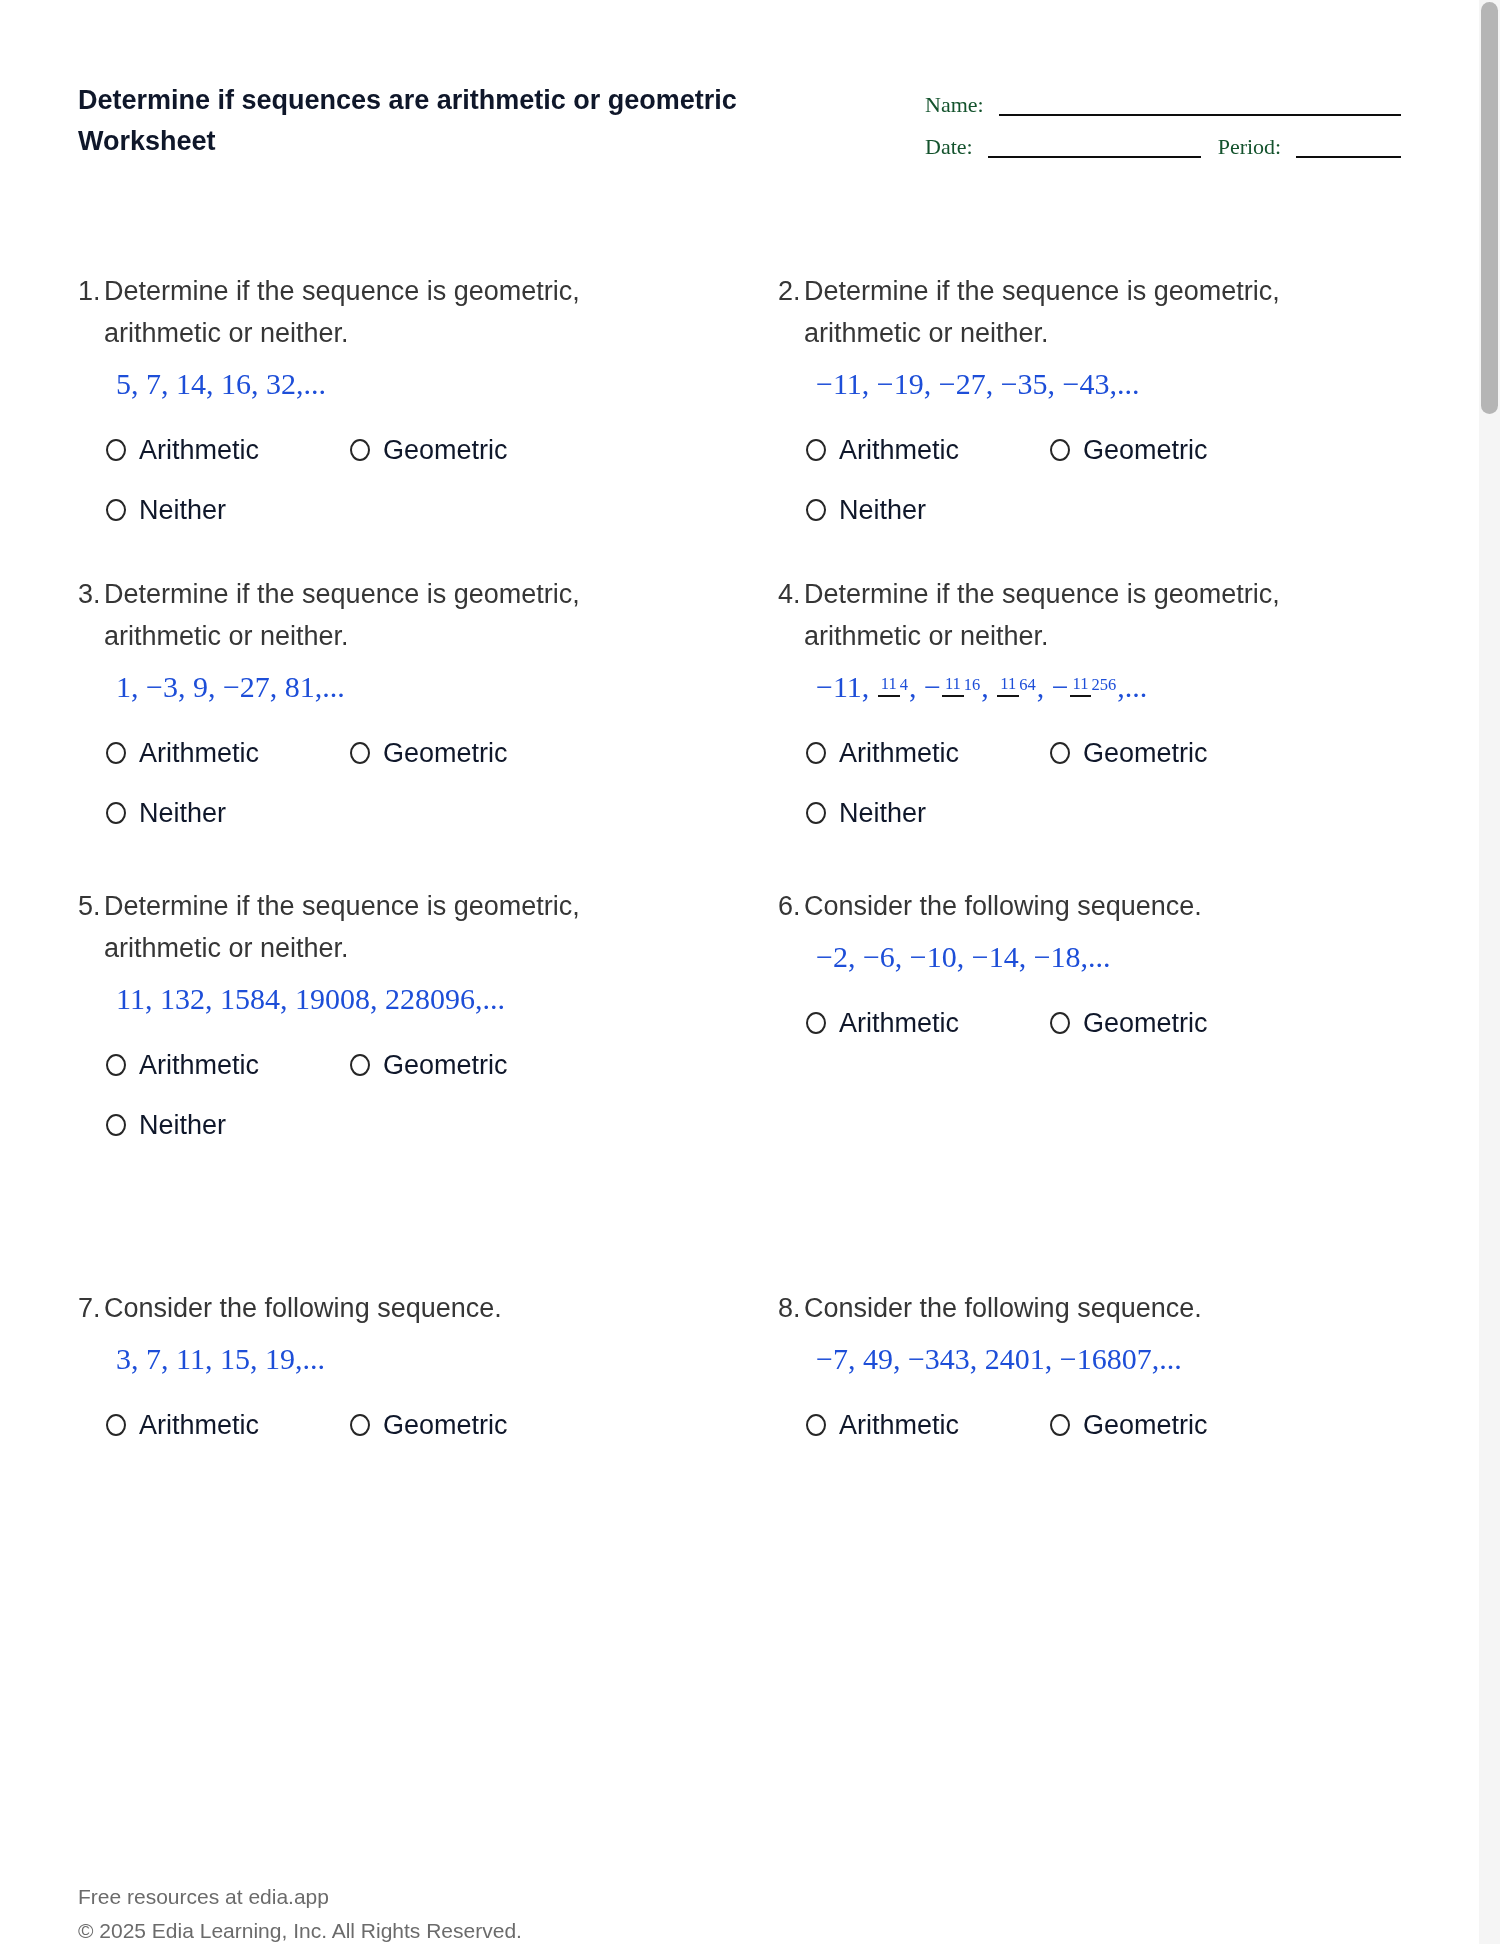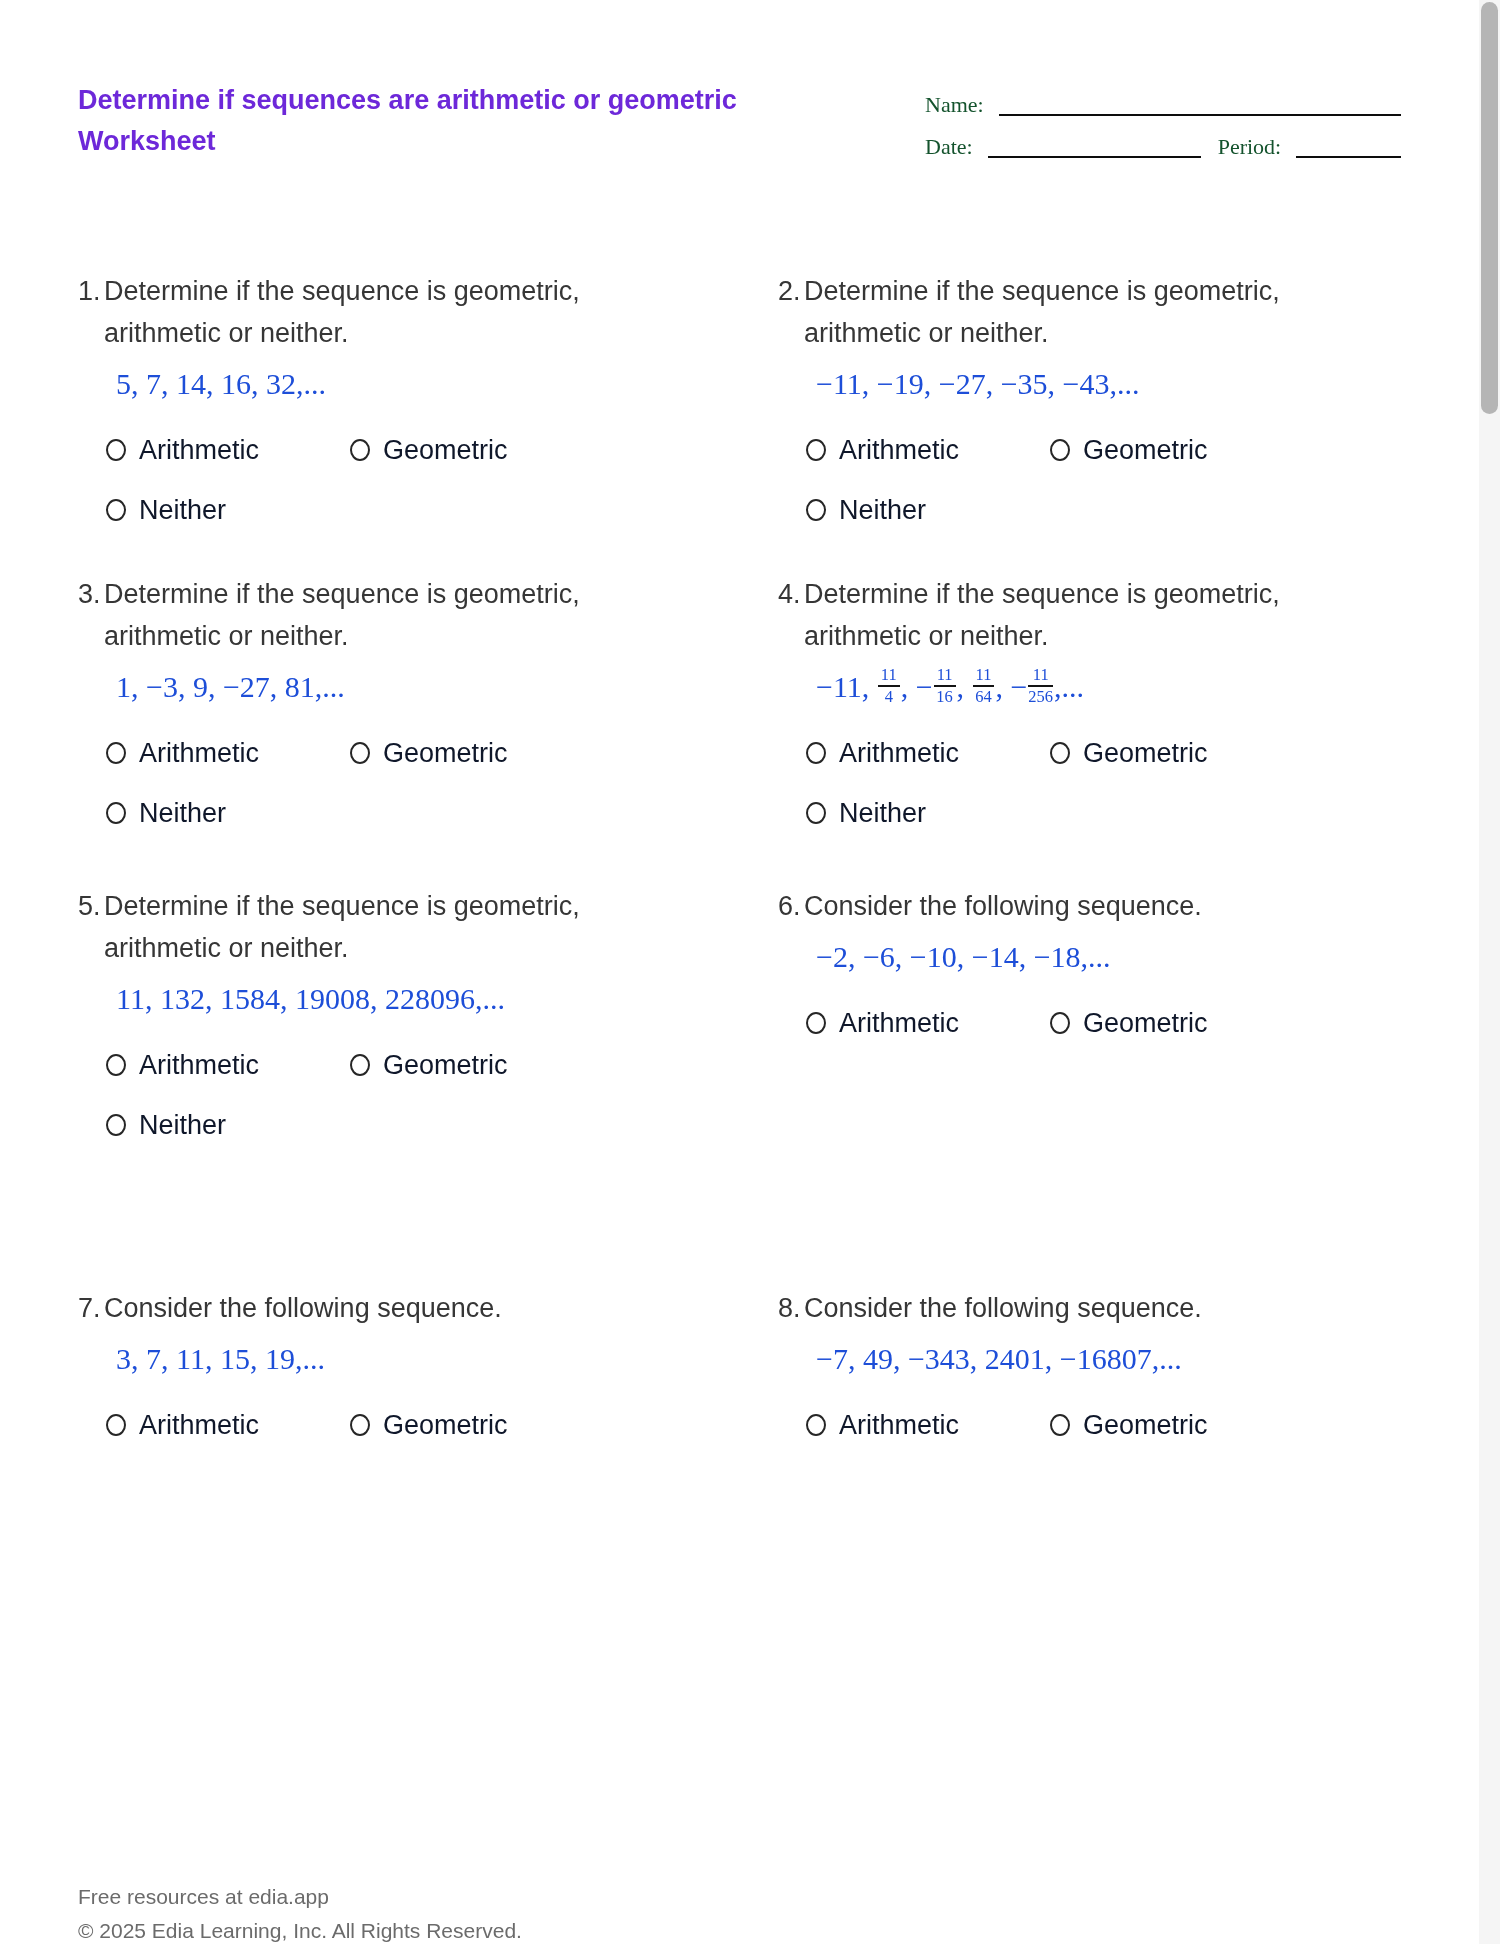--- a/index.html
+++ b/index.html
@@ -5,21 +5,21 @@
   html,body { margin:0; padding:0; background:#ffffff; }
   .page {
     position:relative; width:1500px; height:1944px;
     background:#ffffff; overflow:hidden;
     font-family:"Liberation Sans", sans-serif; color:#363636;
   }
 
   
   .header-title {
     position:absolute; left:78px; top:80px;
-    font-size:27px; font-weight:bold; line-height:41px; color:#6d28d9;
+    font-size:27px; font-weight:bold; line-height:41px; color:#0f172a;
   }
   .fields {
     position:absolute; left:925px; top:88px; width:476px;
     font-size:22px; color:#14532d;font-family:Liberation Serif, serif;
   }
   .field-row { display:flex; align-items:flex-end; height:31px; margin-bottom:11px; }
   .field-label { line-height:28px; }
   .field-line {
     border-bottom:2px solid #0d0d0d; height:22px; flex:1 1 auto;
     margin-left:15px; margin-bottom:3px;
@@ -42,21 +42,21 @@
   .qnum { flex:0 0 26px; }
   .qtext { width:548px; }
 
   .sequence {
     margin-left:38px; margin-top:8px;
     font-family:"Liberation Serif","DejaVu Serif",serif;
     font-size:30px; line-height:44px; color:#1d4ed8;
     min-height:44px; display:flex; align-items:center; flex-wrap:nowrap; white-space:pre;
   }
   .frac {
-    display:inline-flex; flex-direction:column; text-align:center;
+    display:inline-flex; flex-direction:row; text-align:center;
     font-size:0.55em; line-height:1.12; margin:0 1px; transform:translateY(-1px);
   }
   .frac-num { border-bottom:2px solid #141414; padding:0 3px 1px; }
   .frac-den { padding-top:1px; }
 
   .options-row { display:flex; margin-left:28px; margin-top:30px; align-items:center; }
   .options-row.second { margin-top:32px; }
   .options-row .option:first-child { width:244px; }
   .option { display:flex; align-items:center; cursor:pointer; }
   .radio {

